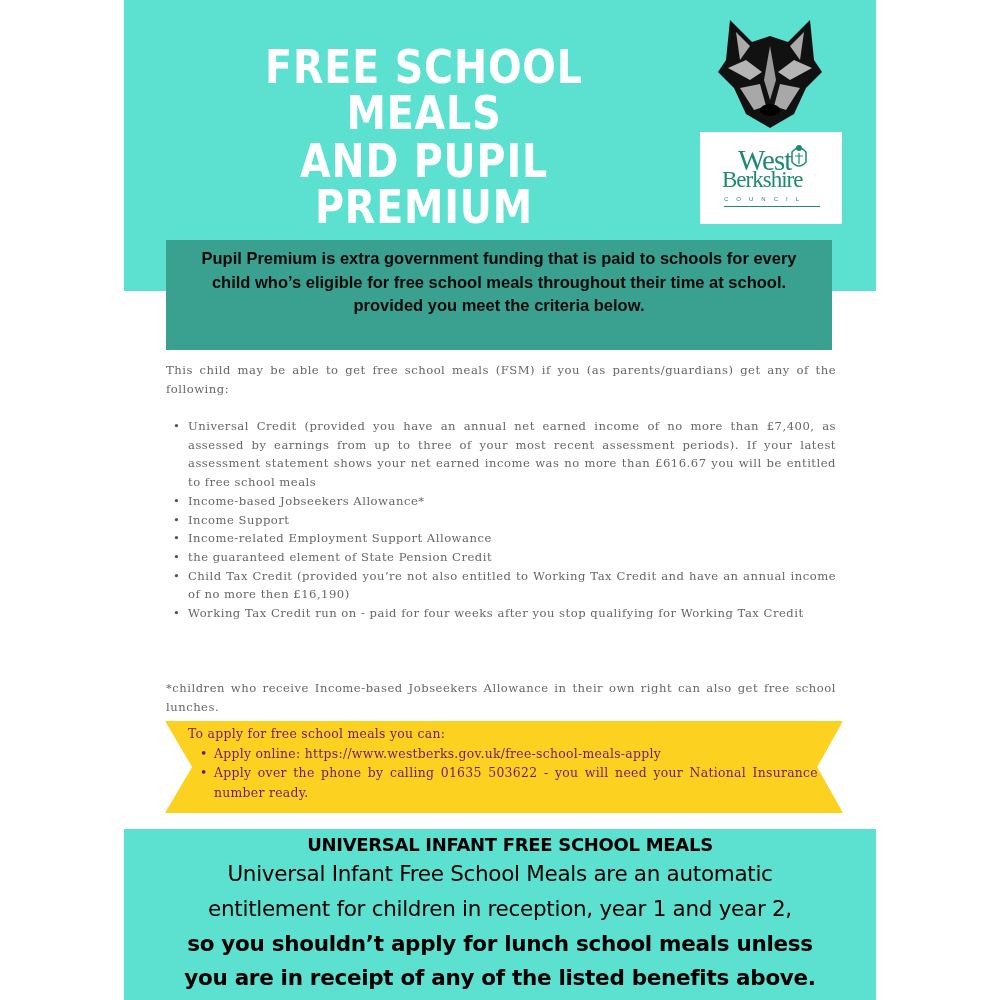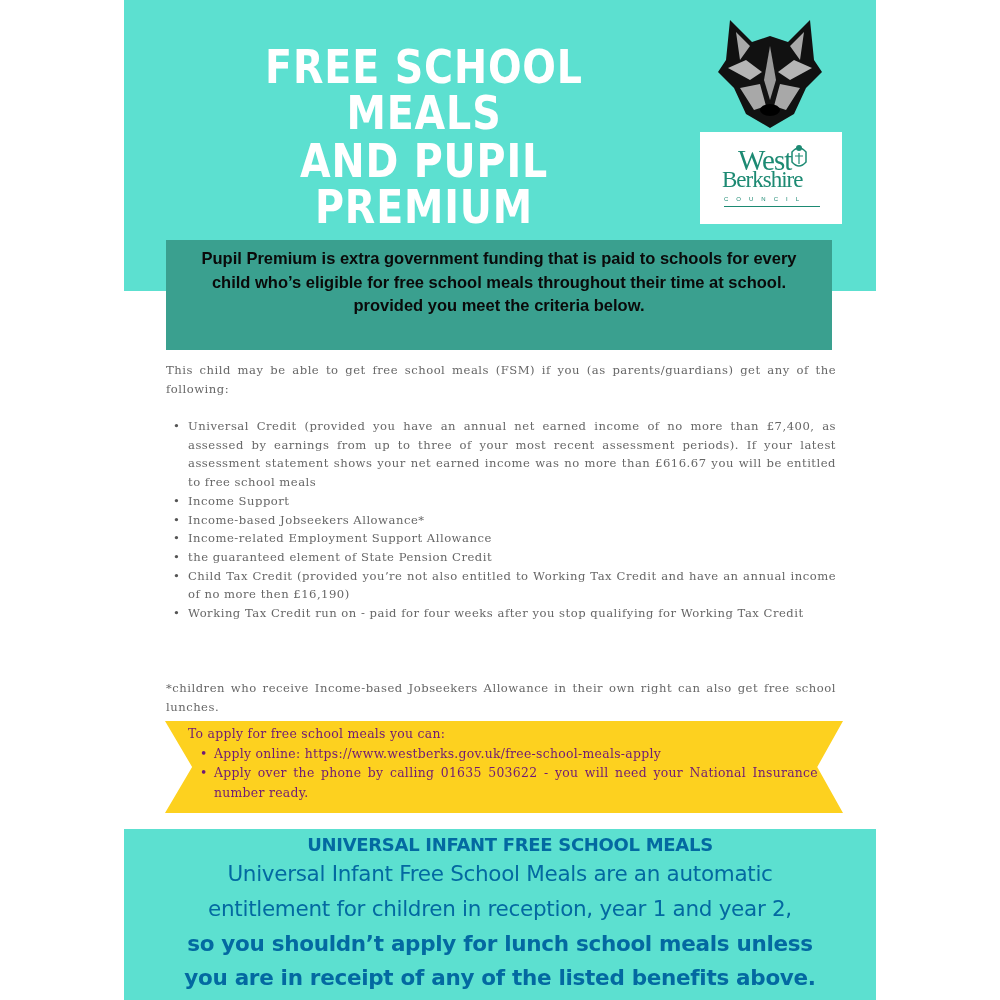--- a/index.html
+++ b/index.html
@@ -73,21 +73,21 @@
       position: absolute; left: 188px; top: 724px; width: 630px; color: #701a75;
       font-family: "DejaVu Serif", serif; font-size: 12.4px; line-height: 19.5px;
       letter-spacing: 0.3px;
     }
     .ribbon-list { margin: 0; padding: 0; list-style: none; }
     .ribbon-list li { position: relative; padding-left: 26px; text-align: justify; }
     .ribbon-list li::before { content: "•"; position: absolute; left: 12px; }
 
     .uifsm {
       position: absolute; left: 124px; top: 829px; width: 752px; height: 171px;
-      background: #5ce0d0; color: #0369a1;
+      background: #5ce0d0; color: #000000;
       font-family: "DejaVu Sans", sans-serif; text-align: center;
     }
     .uifsm-title {
       position: absolute; left: 0; width: 752px; top: 5px; font-weight: bold;
       font-size: 18px; letter-spacing: -0.3px; padding-left: 20px; box-sizing: border-box;
     }
     .uifsm-line { position: absolute; left: 0; width: 752px; font-size: 21.5px; letter-spacing: -0.3px; }
     .uifsm-line.b { font-weight: bold; }
     .u1 { top: 32px; } .u2 { top: 67px; } .u3 { top: 102px; } .u4 { top: 136px; }
   </style>
@@ -123,22 +123,22 @@
 <div class="pp-box">
   <span>Pupil Premium is extra government funding that is paid to schools for every</span>
   <span>child who’s eligible for free school meals throughout their time at school.</span>
   <span>provided you meet the criteria below.</span>
 </div>
 
 <div class="body-text intro">This child may be able to get free school meals (FSM) if you (as parents/guardians) get any of the following:</div>
 
 <ul class="benefits">
   <li>Universal Credit (provided you have an annual net earned income of no more than £7,400, as assessed by earnings from up to three of your most recent assessment periods). If your latest assessment statement shows your net earned income was no more than £616.67 you will be entitled to free school meals</li>
+  <li>Income-based Jobseekers Allowance*</li>
   <li>Income Support</li>
-  <li>Income-based Jobseekers Allowance*</li>
   <li>Income-related Employment Support Allowance</li>
   <li>the guaranteed element of State Pension Credit</li>
   <li>Child Tax Credit (provided you’re not also entitled to Working Tax Credit and have an annual income of no more then £16,190)</li>
   <li>Working Tax Credit run on - paid for four weeks after you stop qualifying for Working Tax Credit</li>
 </ul>
 
 <div class="body-text footnote">*children who receive Income-based Jobseekers Allowance in their own right can also get free school lunches.</div>
 
 <div class="ribbon"></div>
 <div class="ribbon-text">

